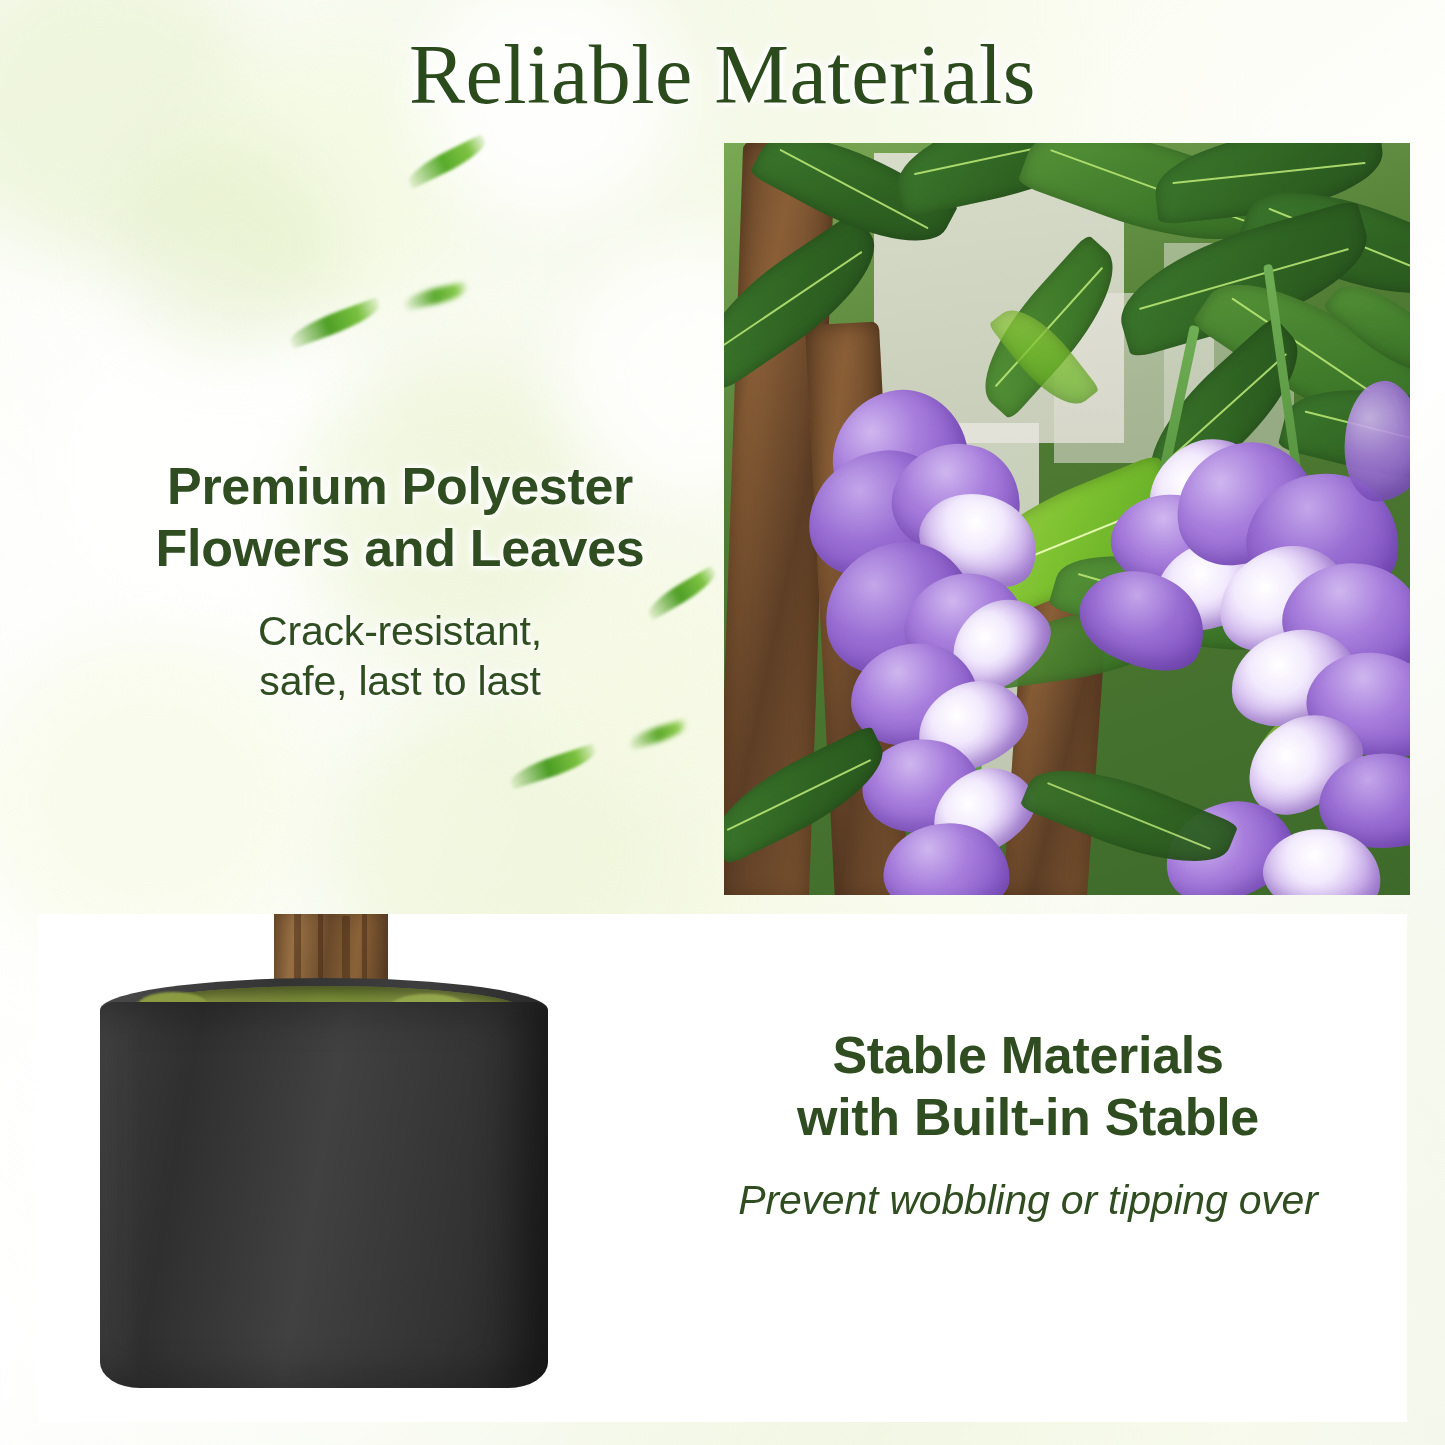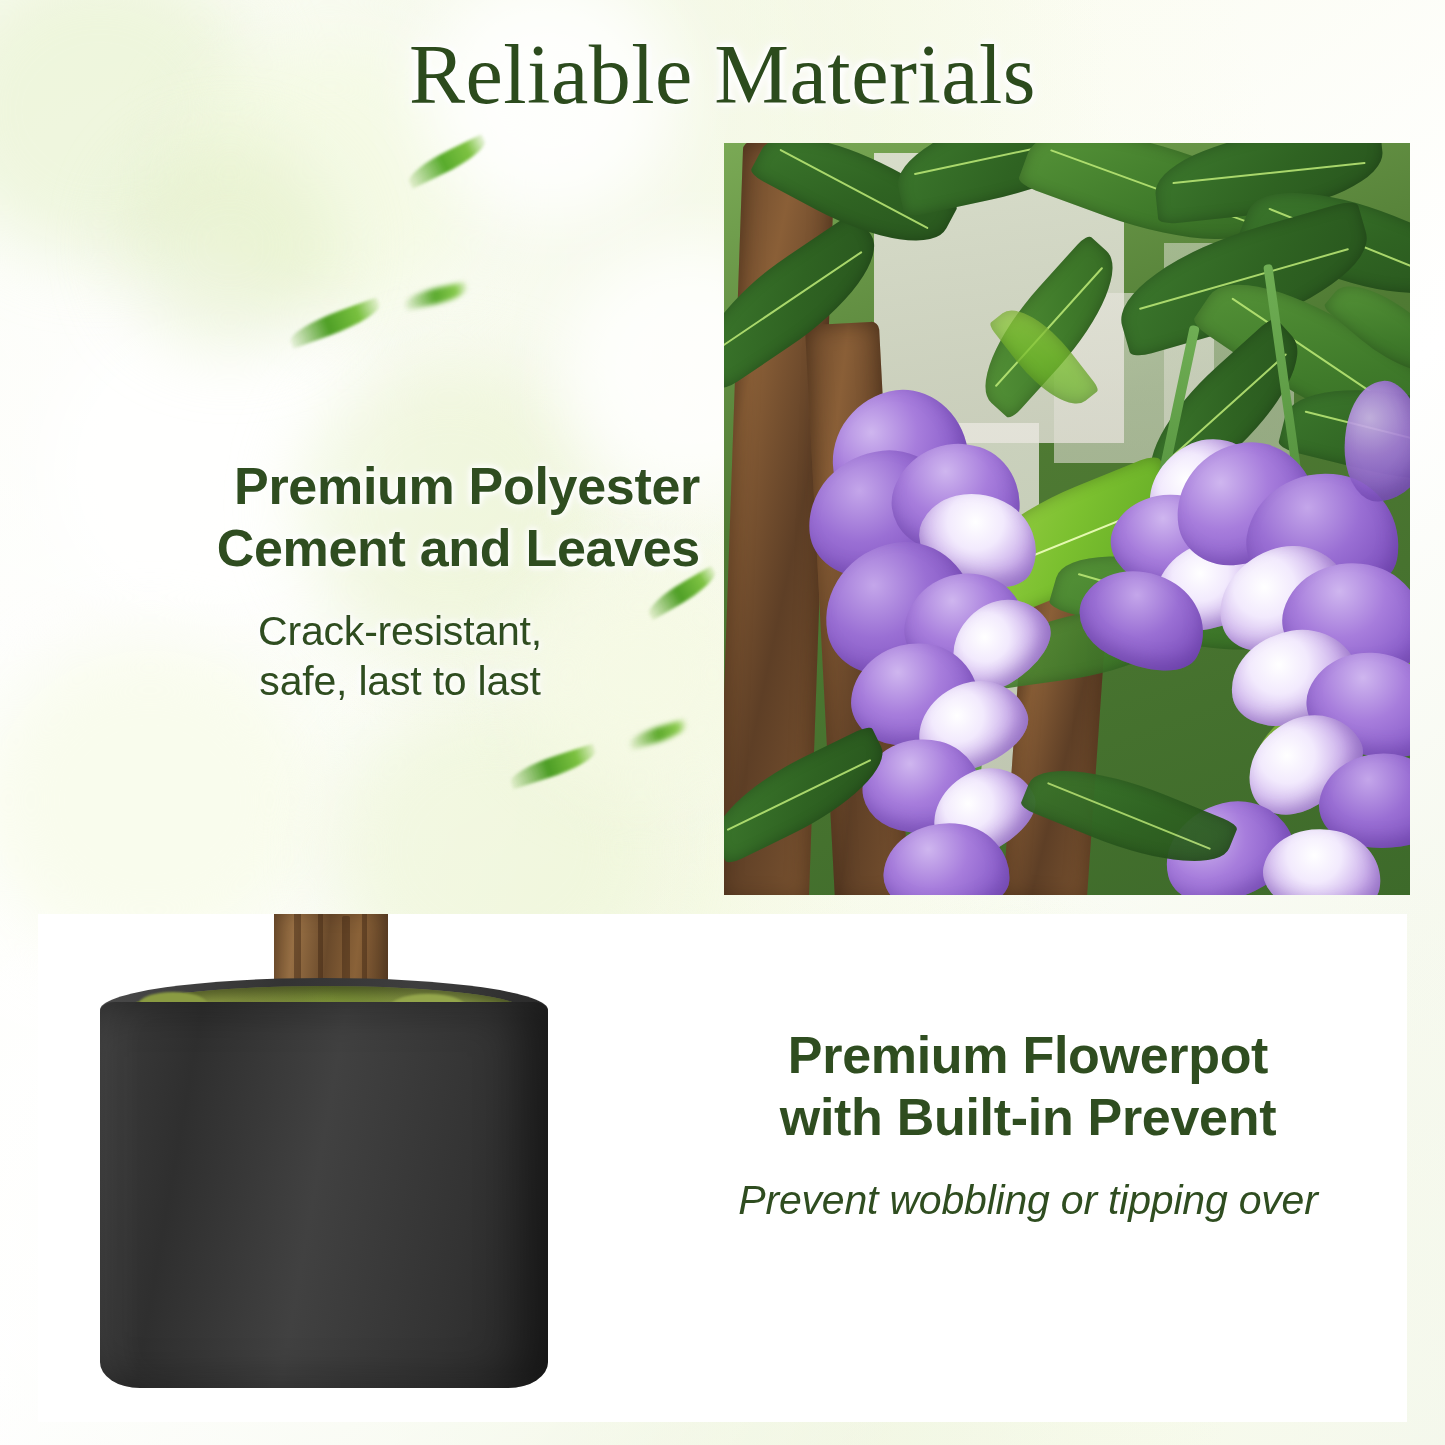--- a/index.html
+++ b/index.html
@@ -192,21 +192,21 @@
     letter-spacing:-0.2px;
   }
 
   
   #feature-text {
     position:absolute;
     left:100px; top:455px;
     width:600px;
   }
   #feature-text .head-line {
-    text-align:right;
+    text-align:center;
     text-shadow:0 0 7px #fff, 0 0 7px #fff, 0 0 12px #fff;
   }
   #feature-text .sub-wrap { margin-top:26px; text-align:center; }
   #feature-text .sub-line {
     text-shadow:0 0 7px #fff, 0 0 7px #fff, 0 0 12px #fff;
   }
 </style>
 </head>
 <body>
 
@@ -345,21 +345,21 @@
         <div class="vein"></div>
       </div>
     <div class="pleaf mid" style="left:600px; top:160px; width:130px; height:52px; transform:rotate(40deg);"></div>
     <div class="pleaf" style="left:-20px; top:620px; width:190px; height:64px; transform:rotate(-26deg);">
         <div class="vein"></div>
       </div>
   </div>
 
   <div id="feature-text">
     <div class="head-line">Premium Polyester</div>
-    <div class="head-line">Cement and Leaves</div>
+    <div class="head-line">Flowers and Leaves</div>
     <div class="sub-wrap">
       <div class="sub-line">Crack-resistant,</div>
       <div class="sub-line">safe, last to last</div>
     </div>
   </div>
 
   <div id="pot-panel">
 
     <div id="pot-stage">
       <div id="pot-trunk">
@@ -376,19 +376,19 @@
       <div class="moss" style="left:170px; top:88px;  width:60px; height:22px; background:#6f8033;"></div>
       <div class="moss" style="left:352px; top:80px;  width:76px; height:26px; background:#94a64b;"></div>
       <div class="moss" style="left:290px; top:96px;  width:56px; height:20px; background:#7c8d38;"></div>
       <div class="moss" style="left:420px; top:88px;  width:58px; height:22px; background:#6b7c30;"></div>
       <div class="moss" style="left:210px; top:100px; width:50px; height:18px; background:#98a94f;"></div>
 
       <div id="pot-body"></div>
     </div>
 
     <div id="pot-text">
-      <div class="head-line">Premium Flowerpot</div>
-      <div class="head-line">with Built-in Prevent</div>
+      <div class="head-line">Stable Materials</div>
+      <div class="head-line">with Built-in Stable</div>
       <div class="sub-line" style="margin-top:26px;font-style:italic;">Prevent wobbling or tipping over</div>
     </div>
   </div>
 
 </div>
 
 </body></html>

